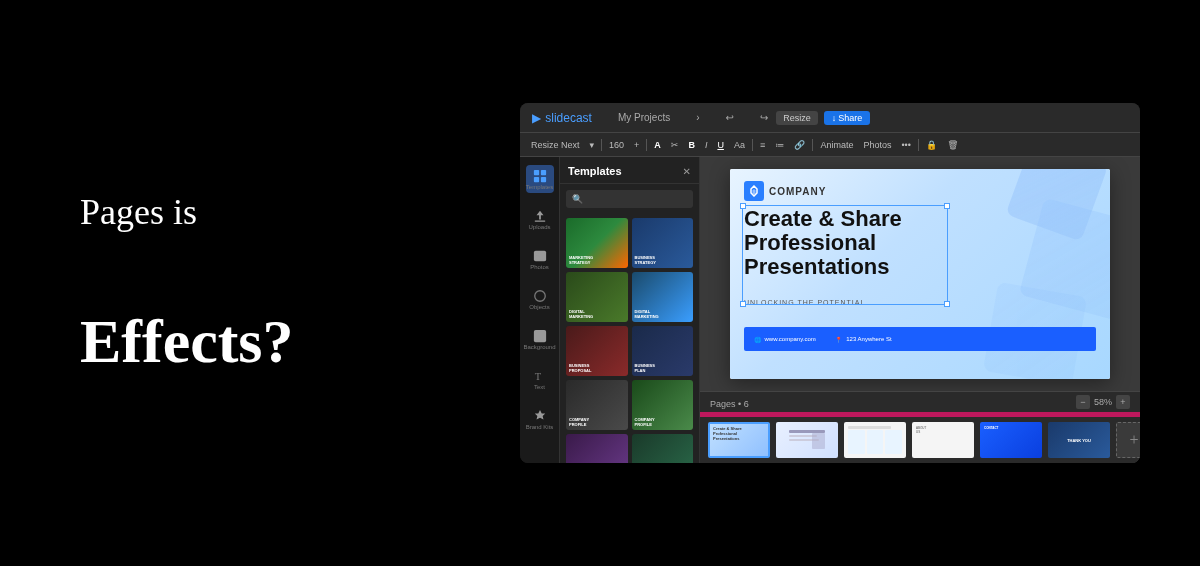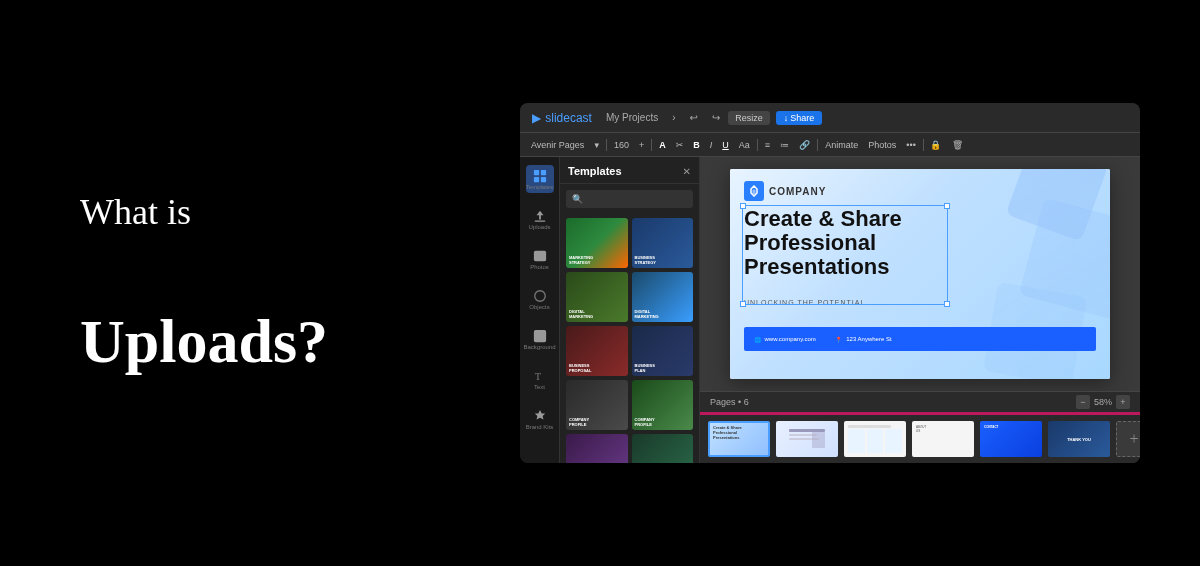--- a/index.html
+++ b/index.html
@@ -82,21 +82,21 @@
     .logo-text {
       font-size: 12px;
       color: #ddd;
     }
     .logo-text span {
       color: #4a9eff;
     }
     .nav-text {
       font-size: 10px;
       color: #aaa;
-      margin-left: 10px;
+      margin-left: 22px;
     }
     .top-bar-center {
       flex: 1;
       text-align: center;
       font-size: 10px;
       color: #bbb;
       font-family: Arial, sans-serif;
     }
     .top-bar-right {
       display: flex;
@@ -412,24 +412,24 @@
     .pages-bar {
       height: 72px;
       background: #2a2a2a;
       border-top: 1px solid #444;
       display: flex;
       flex-direction: column;
       flex-shrink: 0;
     }
     .pages-header {
       display: flex;
-      align-items: center;
+      align-items: flex-end;
       justify-content: space-between;
       padding: 3px 10px;
-      border-bottom: 3px solid #be185d;
+      border-bottom: 5px solid #be185d;
     }
     .pages-label {
       font-size: 9px;
       color: #aaa;
       font-family: Arial, sans-serif;
     }
     .zoom-controls {
       display: flex;
       align-items: center;
       gap: 4px;
@@ -501,24 +501,24 @@
       justify-content: center;
       cursor: pointer;
       color: #888;
       font-size: 16px;
     }
   </style>
 </head>
 <body>
 
 <div class="left-section">
-  <span class="headline-small">What is</span>
+  <span class="headline-small">Pages is</span>
   <div class="headline-large">
     <br>
-    <span>Uploads?</span>
+    <span>Effects?</span>
   </div>
 </div>
 
 <div class="right-section">
   <div class="app-window">
 
     <div class="top-bar">
       <div class="logo-area">
         <span class="logo-icon">▶</span>
         <span class="logo-text">
@@ -531,21 +531,21 @@
       </div>
       <div class="top-bar-right">
         <button class="btn-resize">Resize</button>
         <button class="btn-save">
           <span style="margin-right:2px;">↓</span><span>Share</span>
         </button>
       </div>
     </div>
 
     <div class="toolbar">
-      <span class="toolbar-item">Avenir Pages</span>
+      <span class="toolbar-item">Resize Next</span>
       <span class="toolbar-item">▾</span>
       <div class="toolbar-divider"></div>
       <span class="toolbar-item">160</span>
       <span class="toolbar-item">+</span>
       <div class="toolbar-divider"></div>
       <span class="toolbar-item" style="font-weight:bold;color:#fff;">A</span>
       <span class="toolbar-item">✂</span>
       <span class="toolbar-item" style="font-weight:bold;color:#fff;">B</span>
       <span class="toolbar-item" style="font-style:italic;">I</span>
       <span class="toolbar-item" style="text-decoration:underline;color:#fff;">U</span>

